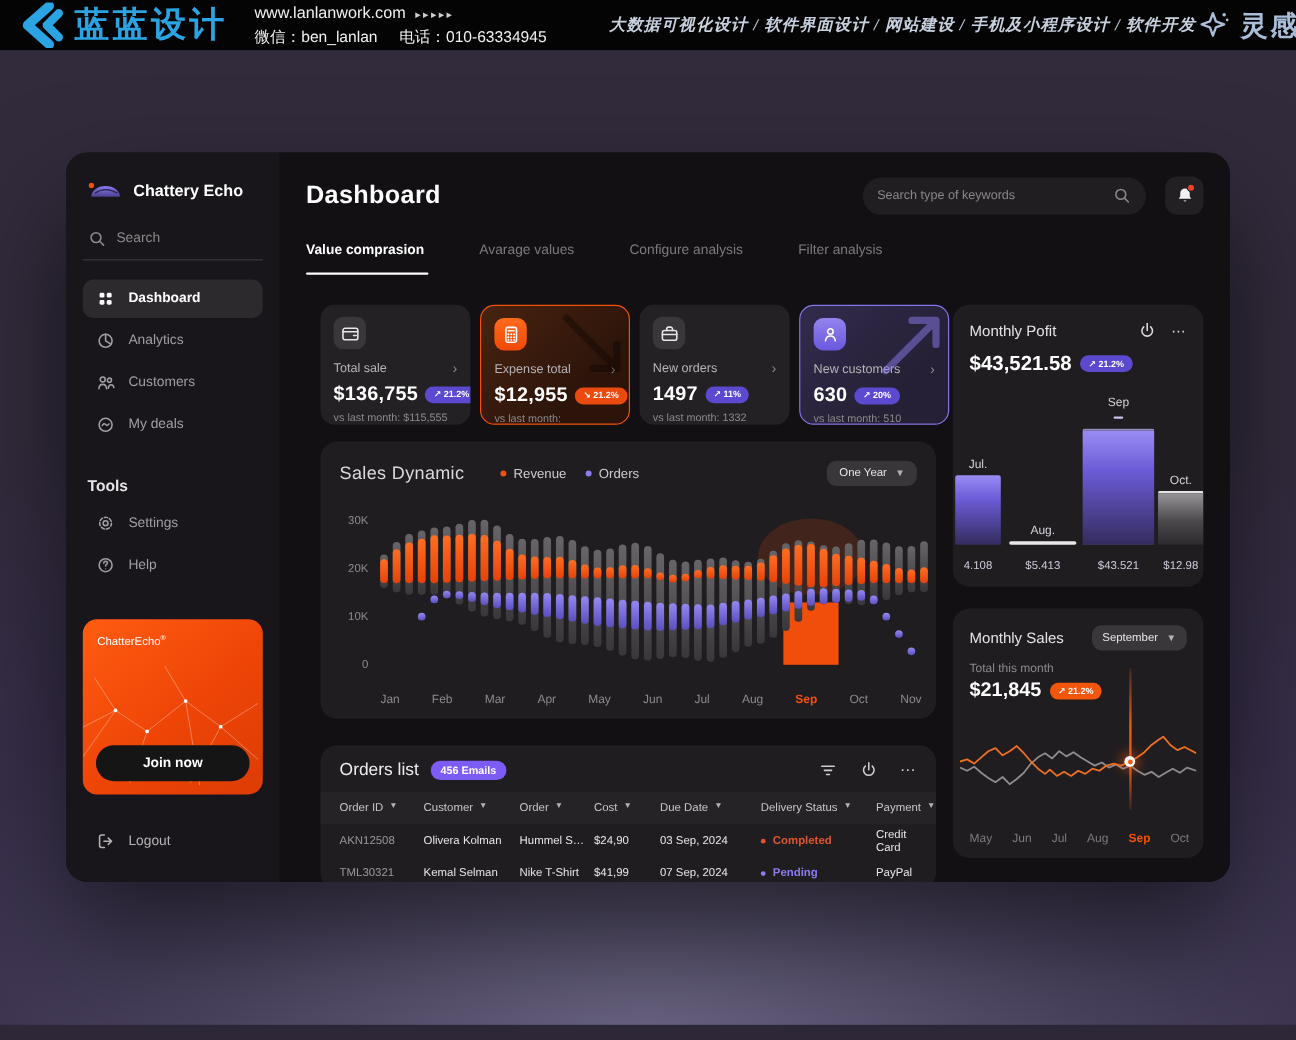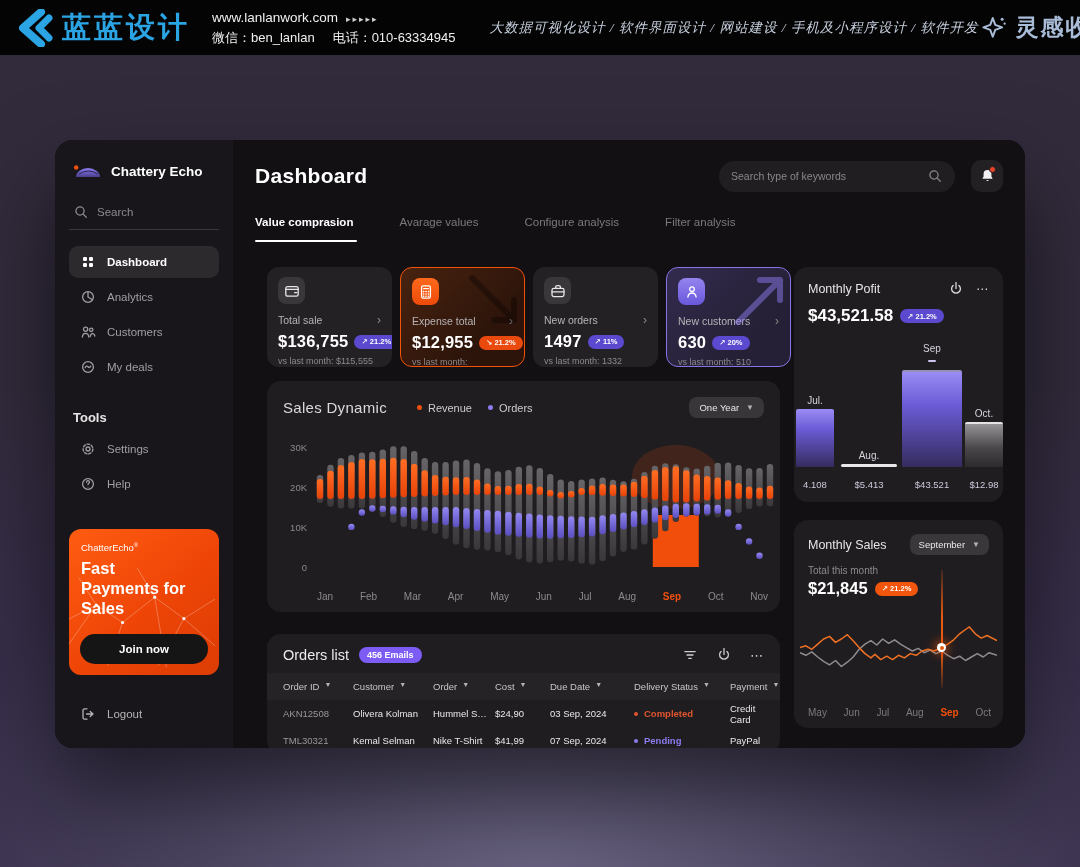--- a/index.html
+++ b/index.html
@@ -1,29 +1,29 @@
 <!DOCTYPE html>
 <html><head>
 <meta charset="utf-8">
 <style>
   * { margin:0; padding:0; box-sizing:border-box; }
   html,body { width:1080px; height:867px; overflow:hidden; background:#2e2839;
     font-family:"Liberation Sans","DejaVu Sans",sans-serif; }
 
   
-  .banner { height:55px; background:#040404; display:flex; align-items:center; padding:0 16px; }
+  .banner { height:42px; background:#040404; display:flex; align-items:center; padding:0 16px; }
   .logo-mark { width:40px; height:38px; flex:0 0 auto; }
   .brand { color:#2ba4e4; font-size:29px; font-weight:bold; letter-spacing:3px; margin-left:6px; white-space:nowrap; }
   .banner-mid { margin-left:22px; color:#f0f0f0; line-height:1.5; white-space:nowrap; }
   .url-row { font-size:13.5px; }
   .url-row .arrows { font-size:9px; color:#cfcfcf; letter-spacing:2px; margin-left:8px; }
   .contact-row { font-size:13px; }
   .contact-row .phone { margin-left:18px; }
-  .banner-services { margin-left:34px; font-family:"Liberation Serif","DejaVu Serif",serif; font-style:italic;
-    font-size:13.5px; color:#c7d0de; letter-spacing:1px; white-space:nowrap; }
+  .banner-services { margin-left:52px; font-family:"Liberation Serif","DejaVu Serif",serif; font-style:italic;
+    font-size:13.5px; color:#c7d0de; letter-spacing:1px; white-space:nowrap;font-weight:bold; }
   .banner-right { margin-left:auto; display:flex; align-items:center; gap:7px; }
   .collect { color:#a9bcd8; font-size:23px; font-weight:bold; letter-spacing:2px; white-space:nowrap; }
 
   
   .stage { position:relative; height:812px;
     background: radial-gradient(85% 75% at 50% 102%, #6a6482 0%, #4b4460 38%, #382f4b 68%, #322b3c 100%); }
   .dashboard { position:absolute; left:55px; top:85px; width:970px; height:608px; border-radius:18px;
     overflow:hidden; display:flex; background:#121013; box-shadow:0 45px 90px rgba(0,0,0,.55); }
 
   
@@ -291,21 +291,20 @@
           <path d="M28 78 L10 50 M88 70 L70 40"></path>
         </g>
         <g fill="#fff">
               <circle cx="28" cy="78" r="1.6"></circle>
               <circle cx="55" cy="96" r="1.6"></circle>
               <circle cx="88" cy="70" r="1.6"></circle>
               <circle cx="118" cy="92" r="1.6"></circle>
             </g>
       </svg>
       <div class="promo-brand"><span>ChatterEcho</span><sup>®</sup></div>
-      <div class="promo-title">Fast Payments for Sales</div>
       <div class="promo-btn">Join now</div>
     </div>
     <div class="logout">
       <span id="logout-ic">
             <svg class="ic" width="16" height="16" viewBox="0 0 16 16" fill="none" stroke="currentColor" stroke-width="1.3" stroke-linecap="round" stroke-linejoin="round">
               <path d="M7 2.8 H4.6 A1.6 1.6 0 0 0 3 4.4 v7.2 A1.6 1.6 0 0 0 4.6 13.2 H7"></path>
               <path d="M10.2 5.4 L13 8 l-2.8 2.6 M13 8 H6.6"></path>
             </svg>
           </span>
       <span>Logout</span>

